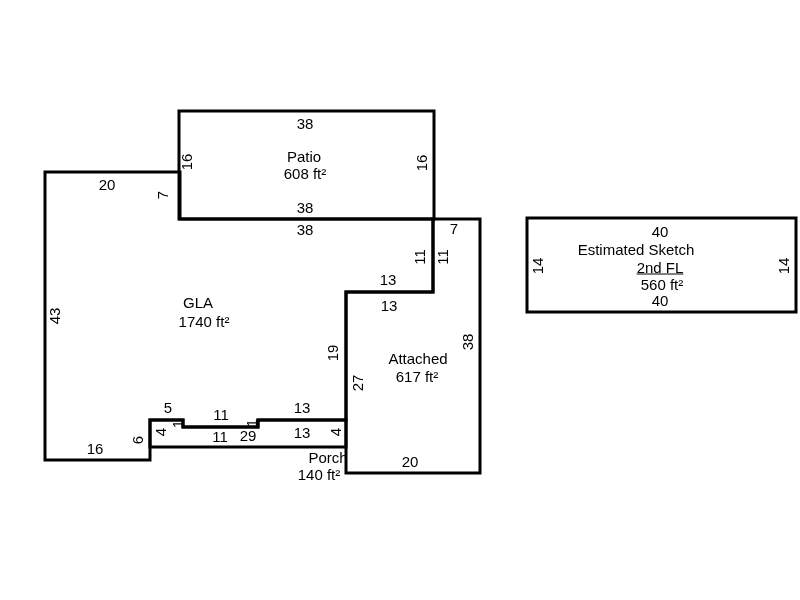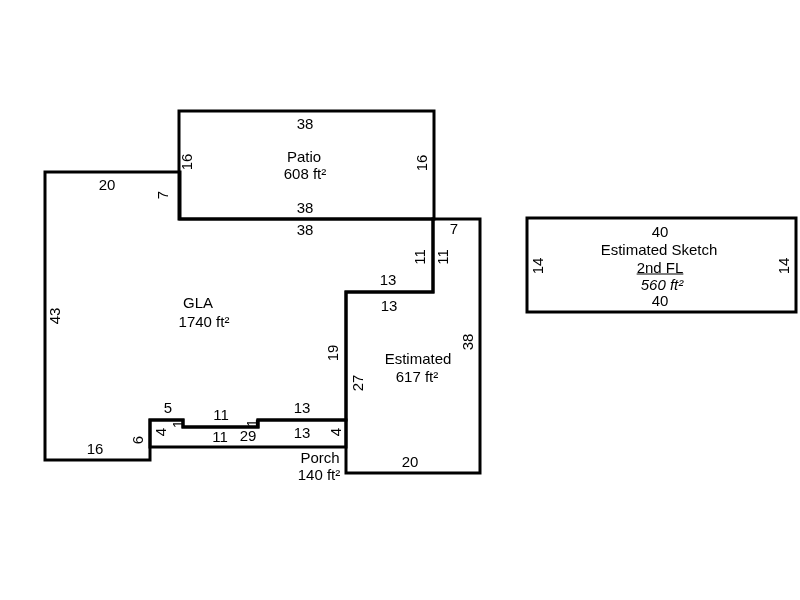--- a/index.html
+++ b/index.html
@@ -65,39 +65,39 @@
       <div class="lbl rot" style="left: 34px; top: 316px;">43</div>
       <div class="lbl" style="left: 178px; top: 302px; text-align: center;">GLA</div>
       <div class="lbl" style="left: 184px; top: 321px;">1740 ft²</div>
       <div class="lbl rot" style="left: 399px; top: 257px;">11</div>
       <div class="lbl rot" style="left: 422px; top: 257px;">11</div>
       <div class="lbl" style="left: 434px; top: 228px;">7</div>
       <div class="lbl" style="left: 368px; top: 279px;">13</div>
       <div class="lbl" style="left: 369px; top: 305px;">13</div>
       <div class="lbl rot" style="left: 312px; top: 353px;">19</div>
       <div class="lbl rot" style="left: 337px; top: 383px;">27</div>
-      <div class="lbl" style="left: 398px; top: 358px;">Estimated</div>
+      <div class="lbl" style="left: 398px; top: 358px;">Attached</div>
       <div class="lbl" style="left: 397px; top: 376px;">617 ft²</div>
       <div class="lbl rot" style="left: 447px; top: 342px;">38</div>
       <div class="lbl" style="left: 390px; top: 461px;">20</div>
       <div class="lbl" style="left: 148px; top: 407px;">5</div>
       <div class="lbl rot" style="left: 157px; top: 424px;">1</div>
       <div class="lbl" style="left: 201px; top: 414px;">11</div>
       <div class="lbl rot" style="left: 231px; top: 423px;">1</div>
       <div class="lbl" style="left: 282px; top: 407px;">13</div>
       <div class="lbl" style="left: 200px; top: 436px;">11</div>
       <div class="lbl" style="left: 228px; top: 435px;">29</div>
       <div class="lbl" style="left: 282px; top: 432px;">13</div>
       <div class="lbl rot" style="left: 140px; top: 432px;">4</div>
       <div class="lbl rot" style="left: 315px; top: 432px;">4</div>
       <div class="lbl rot" style="left: 117px; top: 440px;">6</div>
       <div class="lbl" style="left: 75px; top: 448px;">16</div>
-      <div class="lbl" style="left: 300px; top: 457px;">Porch</div>
+      <div class="lbl" style="left: 308px; top: 457px;">Porch</div>
       <div class="lbl" style="left: 299px; top: 474px;">140 ft²</div>
       <div class="lbl" style="left: 640px; top: 231px;">40</div>
-      <div class="lbl" style="left: 639px; top: 249px;">Estimated Sketch</div>
+      <div class="lbl" style="left: 616px; top: 249px;">Estimated Sketch</div>
       <div class="lbl" style="left: 640px; top: 267px; text-decoration: underline;">2nd FL</div>
-      <div class="lbl" style="left: 642px; top: 284px; font-style: italic;">560 ft²</div>
+      <div class="lbl" style="left: 642px; top: 284px;">560 ft²</div>
       <div class="lbl" style="left: 640px; top: 300px;">40</div>
       <div class="lbl rot" style="left: 517px; top: 266px;">14</div>
       <div class="lbl rot" style="left: 763px; top: 266px;">14</div>
     </div>
 </div>
 
 </body></html>

